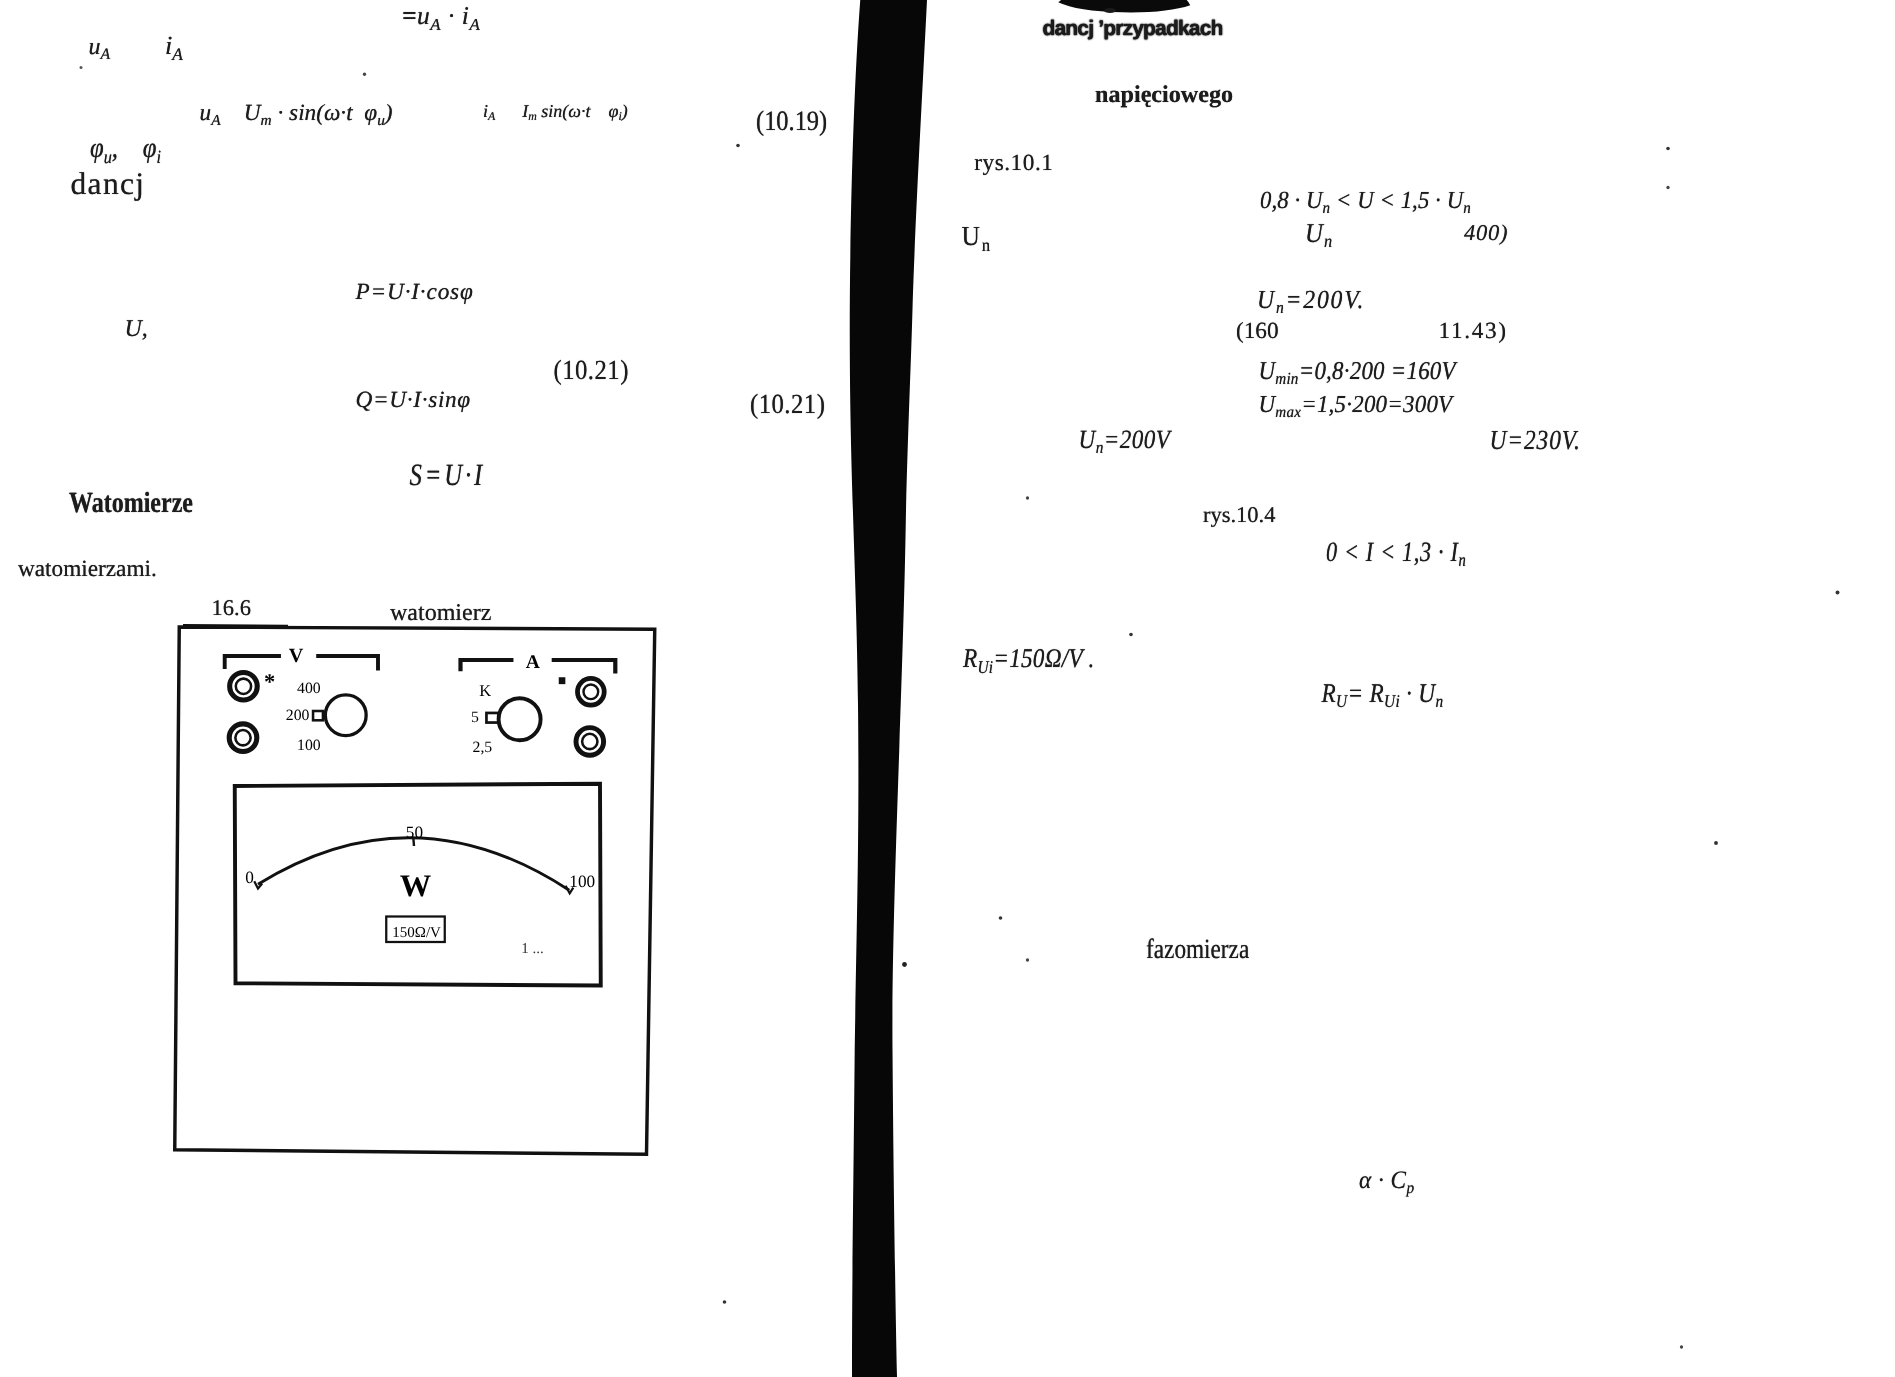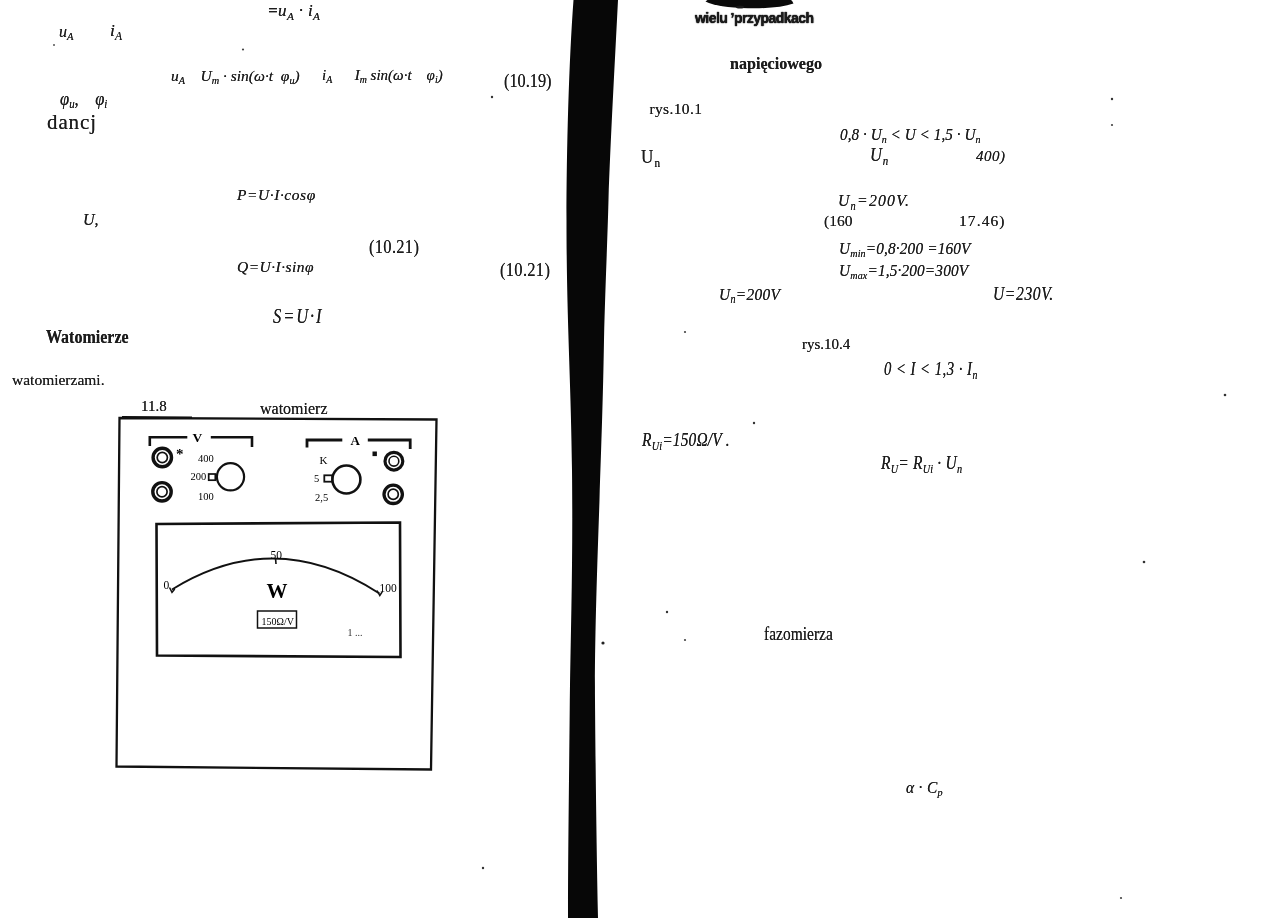--- a/index.html
+++ b/index.html
@@ -10,49 +10,49 @@
   sub{font-size:66%;vertical-align:baseline;position:relative;top:0.32em;line-height:0;}
   .sh{text-shadow:0 0 0.5px rgba(0,0,0,0.8);}
 </style>
 </head>
 <body>
 
 <div class="t it sh" style="left:268px;top:2px;font-size:17px;letter-spacing:0.35px;"><b>=</b>u<sub>A</sub> · i<sub>A</sub></div>
 <div class="t it sh" style="left:59px;top:24px;font-size:16px;">u<sub>A</sub></div>
 <div class="t it sh" style="left:110px;top:22px;font-size:17.5px;">i<sub>A</sub></div>
 
-<div class="t it sh" style="left:133px;top:67.5px;font-size:15.5px;margin-left:38px;">u<sub>A</sub> U<sub>m</sub> · sin(ω·t φ<sub>u</sub>)</div>
-<div class="t it sh" style="left:322px;top:67.5px;font-size:15px;">i<sub>A</sub>  I<sub>m</sub> sin(ω·t φ<sub>i</sub>)</div>
+<div class="t it sh" style="left:133px;top:67.5px;font-size:15.5px;">u<sub>A</sub> U<sub>m</sub> · sin(ω·t φ<sub>u</sub>)</div>
+<div class="t it sh" style="left:322px;top:67.5px;font-size:12px;">i<sub>A</sub>  I<sub>m</sub> sin(ω·t φ<sub>i</sub>)</div>
 <div class="t sh" style="left:504px;top:71.5px;font-size:16.3px;transform:scaleY(1.15);transform-origin:top left;">(10.19)</div>
 
 <div class="t it sh" style="left:60px;top:90px;font-size:16.5px;transform:scaleY(1.15);transform-origin:top left;">φ<sub>u</sub>, φ<sub>i</sub></div>
 <div class="t sh" style="left:47px;top:111.5px;font-size:21px;letter-spacing:0.9px;">dancj</div>
 
 <div class="t it sh" style="left:237px;top:187px;font-size:15.5px;letter-spacing:0.55px;">P=U·I·cosφ</div>
 <div class="t it sh" style="left:83px;top:212px;font-size:16px;">U,</div>
 <div class="t sh" style="left:369px;top:238px;font-size:16.5px;letter-spacing:0.3px;transform:scaleY(1.12);transform-origin:top left;">(10.21)</div>
 <div class="t it sh" style="left:237px;top:258.5px;font-size:15.5px;letter-spacing:0.45px;">Q=U·I·sinφ</div>
 <div class="t sh" style="left:500px;top:260.5px;font-size:16.5px;letter-spacing:0.3px;transform:scaleY(1.12);transform-origin:top left;">(10.21)</div>
 <div class="t it sh" style="left:273px;top:307px;font-size:16.5px;letter-spacing:1.9px;transform:scaleY(1.25);transform-origin:top left;">S=U·I</div>
 
 <div class="t sh" style="left:46px;top:327px;font-size:16px;font-weight:bold;transform:scaleY(1.22);transform-origin:top left;">Watomierze</div>
 <div class="t sh" style="left:12px;top:372px;font-size:15.5px;">watomierzami.</div>
-<div class="t sh" style="left:141px;top:399px;font-size:15px;">11.8</div>
+<div class="t sh" style="left:141px;top:399px;font-size:15px;">16.6</div>
 <div class="t sh" style="left:260px;top:400.5px;font-size:16px;">watomierz</div>
 
-<div class="t sh" style="left:695px;top:11px;font-size:14px;letter-spacing:-0.55px;font-family:'Liberation Sans',sans-serif;font-weight:bold;text-shadow:0 0 1.2px #000,0 0 0.8px #000;">wielu ’przypadkach</div>
+<div class="t sh" style="left:695px;top:11px;font-size:14px;letter-spacing:-0.55px;font-family:'Liberation Sans',sans-serif;font-weight:bold;text-shadow:0 0 1.2px #000,0 0 0.8px #000;">dancj ’przypadkach</div>
 <div class="t sh" style="left:730px;top:55.5px;font-size:16.1px;font-weight:bold;">napięciowego</div>
 <div class="t sh" style="left:638.5px;top:101px;font-size:15.5px;letter-spacing:0.35px;margin-left:11px;">rys.10.1</div>
 <div class="t it sh" style="left:840px;top:125.5px;font-size:15.2px;letter-spacing:0.05px;transform:scaleY(1.08);transform-origin:top left;">0,8 · U<sub>n</sub> &lt; U &lt; 1,5 · U<sub>n</sub></div>
 <div class="t sh" style="left:641px;top:147.5px;font-size:17px;letter-spacing:1.2px;transform:scaleY(1.08);transform-origin:top left;">U<sub>n</sub></div>
 <div class="t it sh" style="left:870px;top:147px;font-size:16.5px;letter-spacing:0.8px;transform:scaleY(1.1);transform-origin:top left;">U<sub>n</sub></div>
 <div class="t it sh" style="left:976px;top:148.5px;font-size:15px;letter-spacing:0.5px;">400)</div>
 <div class="t it sh" style="left:838px;top:191.5px;font-size:15.8px;letter-spacing:1.2px;transform:scaleY(1.1);transform-origin:top left;">U<sub>n</sub>=200V.</div>
 <div class="t sh" style="left:824px;top:213px;font-size:15.5px;">(160</div>
-<div class="t sh" style="left:959px;top:213px;font-size:15.5px;letter-spacing:1.1px;">17.46)</div>
+<div class="t sh" style="left:959px;top:213px;font-size:15.5px;letter-spacing:1.1px;">11.43)</div>
 <div class="t it sh" style="left:839px;top:239px;font-size:15.3px;letter-spacing:0.15px;transform:scaleY(1.12);transform-origin:top left;">U<sub>min</sub>=0,8·200 =160V</div>
 <div class="t it sh" style="left:839px;top:262px;font-size:15.3px;letter-spacing:0.15px;transform:scaleY(1.06);transform-origin:top left;">U<sub>max</sub>=1,5·200=300V</div>
 <div class="t it sh" style="left:719px;top:285px;font-size:15.4px;letter-spacing:0.3px;transform:scaleY(1.14);transform-origin:top left;">U<sub>n</sub>=200V</div>
 <div class="t it sh" style="left:993px;top:284.5px;font-size:15.6px;letter-spacing:0.6px;transform:scaleY(1.18);transform-origin:top left;">U=230V.</div>
 <div class="t sh" style="left:802px;top:337px;font-size:15px;">rys.10.4</div>
 <div class="t it sh" style="left:884px;top:360px;font-size:14.8px;letter-spacing:0.45px;transform:scaleY(1.26);transform-origin:top left;">0 &lt; I &lt; 1,3 · I<sub>n</sub></div>
 <div class="t it sh" style="left:642px;top:431px;font-size:15.5px;letter-spacing:0.15px;transform:scaleY(1.16);transform-origin:top left;">R<sub>Ui</sub>=150Ω/V .</div>
 <div class="t it sh" style="left:881px;top:453.5px;font-size:15.5px;letter-spacing:0.2px;transform:scaleY(1.16);transform-origin:top left;">R<sub>U</sub>= R<sub>Ui</sub> · U<sub>n</sub></div>
 <div class="t sh" style="left:764px;top:623.5px;font-size:15.5px;transform:scaleY(1.2);transform-origin:top left;">fazomierza</div>
 <div class="t it sh" style="left:906px;top:778.5px;font-size:15.5px;letter-spacing:0.3px;transform:scaleY(1.08);transform-origin:top left;">α · C<sub>p</sub></div>

